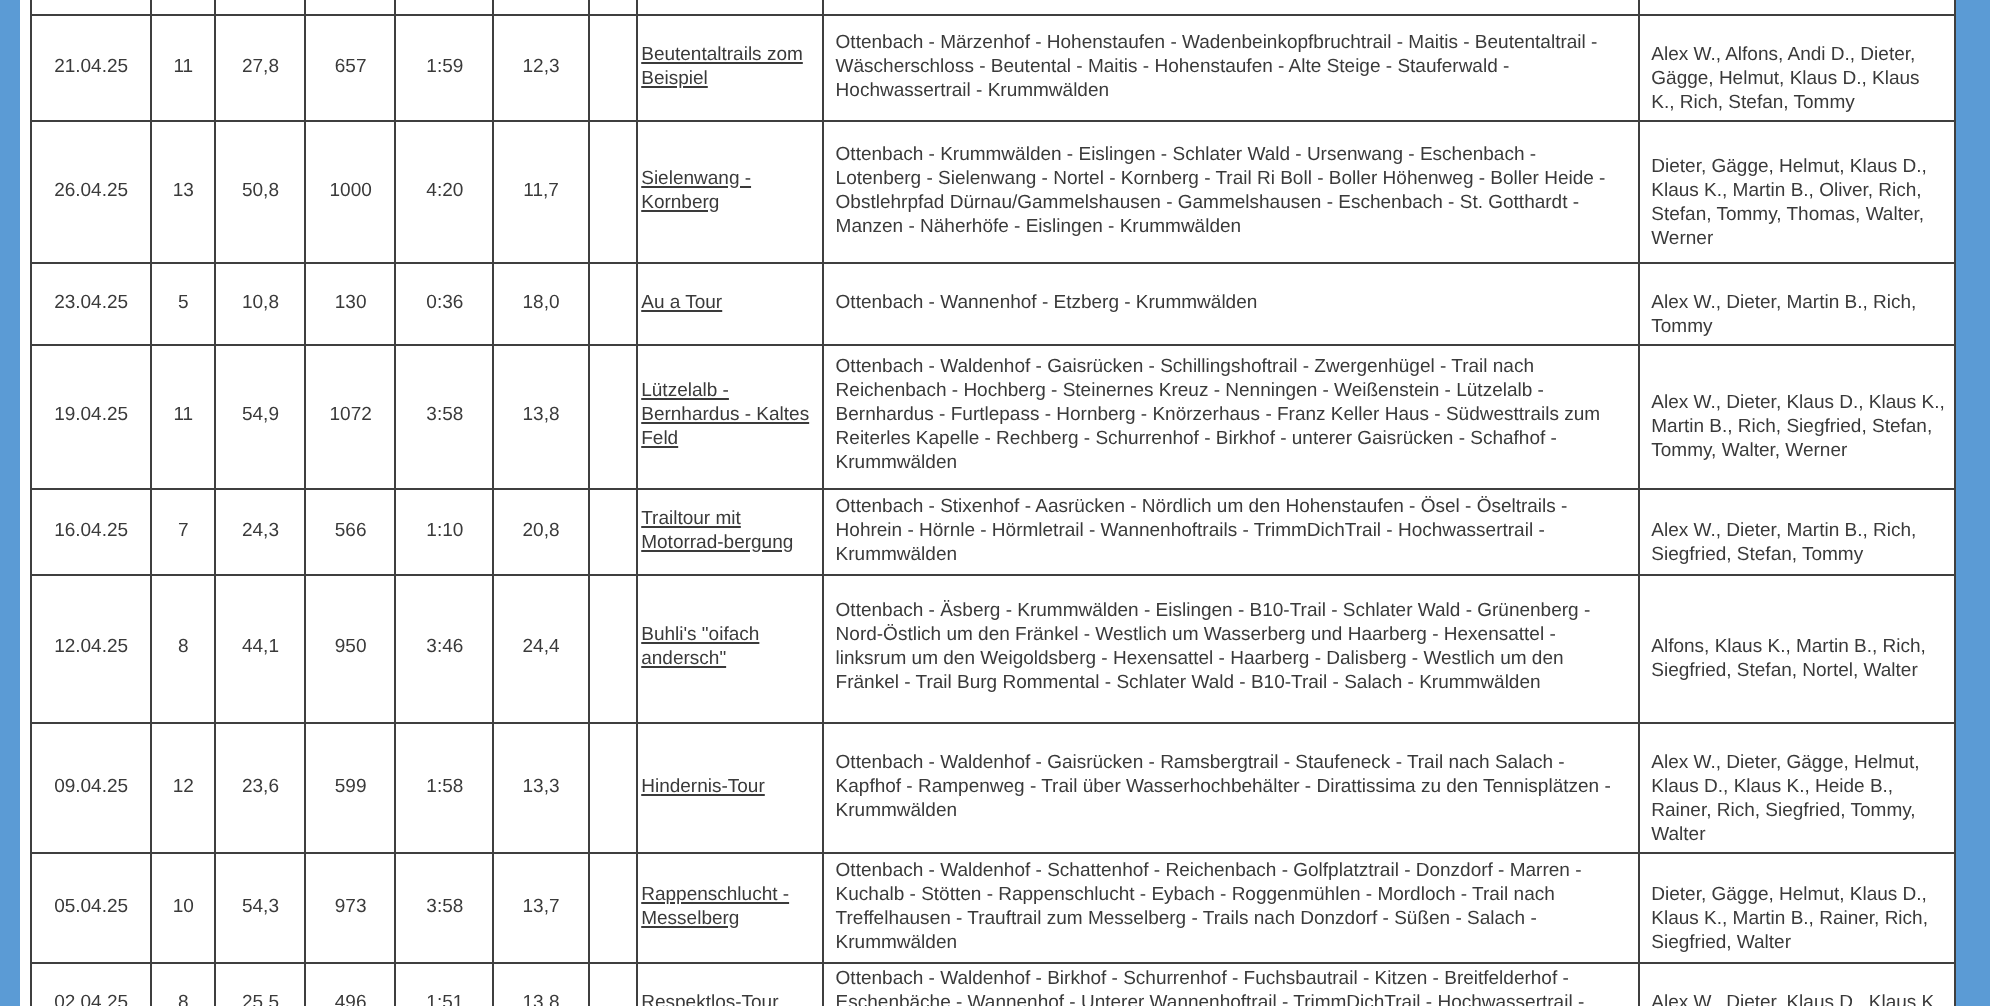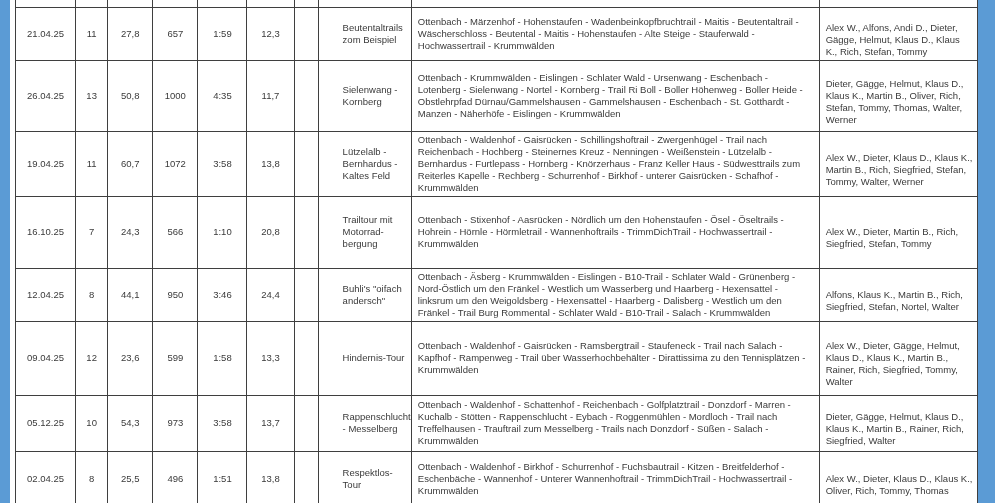--- a/index.html
+++ b/index.html
@@ -28,21 +28,21 @@
     border:1px solid var(--border);
     vertical-align:middle;
     padding:2px 5px;
     overflow:hidden;
   }
   
   tbody.partial-top td{border-top:none;height:7px;padding:0;}
   tbody.partial-bottom td{border-bottom:none;height:8px;padding:0;}
   
   td.num, td.date{text-align:center;padding:2px 2px;}
-  td.tour{padding:2px 4px 2px 24px;}
+  td.tour{padding:2px 4px 2px 2px;text-decoration:underline;}
   td.route{padding:2px 6px;}
   td.people{padding:14px 4px 2px 6px;}
   
   tbody#rows tr:nth-child(1){height:51px;}
   tbody#rows tr:nth-child(2){height:71px;}
   tbody#rows tr:nth-child(3){height:28px;}
   tbody#rows tr:nth-child(4){height:72px;}
   tbody#rows tr:nth-child(5){height:43px;}
   tbody#rows tr:nth-child(6){height:74px;}
   tbody#rows tr:nth-child(7){height:56px;}
@@ -94,41 +94,53 @@
     <td class="num"></td>
     <td class="tour">Beutentaltrails zom Beispiel</td>
     <td class="route">Ottenbach - Märzenhof - Hohenstaufen - Wadenbeinkopfbruchtrail - Maitis - Beutentaltrail - Wäscherschloss - Beutental - Maitis - Hohenstaufen - Alte Steige - Stauferwald - Hochwassertrail - Krummwälden</td>
     <td class="people">Alex W., Alfons, Andi D., Dieter, Gägge, Helmut, Klaus D., Klaus K., Rich, Stefan, Tommy</td>
   </tr>
           <tr>
     <td class="date">26.04.25</td>
     <td class="num">13</td>
     <td class="num">50,8</td>
     <td class="num">1000</td>
-    <td class="num">4:35</td>
+    <td class="num">4:20</td>
     <td class="num">11,7</td>
     <td class="num"></td>
     <td class="tour">Sielenwang - Kornberg</td>
     <td class="route">Ottenbach - Krummwälden - Eislingen - Schlater Wald - Ursenwang - Eschenbach - Lotenberg - Sielenwang - Nortel - Kornberg - Trail Ri Boll - Boller Höhenweg - Boller Heide - Obstlehrpfad Dürnau/Gammelshausen - Gammelshausen - Eschenbach - St. Gotthardt - Manzen - Näherhöfe - Eislingen - Krummwälden</td>
     <td class="people">Dieter, Gägge, Helmut, Klaus D., Klaus K., Martin B., Oliver, Rich, Stefan, Tommy, Thomas, Walter, Werner</td>
   </tr>
           <tr>
+    <td class="date">23.04.25</td>
+    <td class="num">5</td>
+    <td class="num">10,8</td>
+    <td class="num">130</td>
+    <td class="num">0:36</td>
+    <td class="num">18,0</td>
+    <td class="num"></td>
+    <td class="tour">Au a Tour</td>
+    <td class="route">Ottenbach - Wannenhof - Etzberg - Krummwälden</td>
+    <td class="people">Alex W., Dieter, Martin B., Rich, Tommy</td>
+  </tr>
+          <tr>
     <td class="date">19.04.25</td>
     <td class="num">11</td>
-    <td class="num">60,7</td>
+    <td class="num">54,9</td>
     <td class="num">1072</td>
     <td class="num">3:58</td>
     <td class="num">13,8</td>
     <td class="num"></td>
     <td class="tour">Lützelalb - Bernhardus - Kaltes Feld</td>
     <td class="route">Ottenbach - Waldenhof - Gaisrücken - Schillingshoftrail - Zwergenhügel - Trail nach Reichenbach - Hochberg - Steinernes Kreuz - Nenningen - Weißenstein - Lützelalb - Bernhardus - Furtlepass - Hornberg - Knörzerhaus - Franz Keller Haus - Südwesttrails zum Reiterles Kapelle - Rechberg - Schurrenhof - Birkhof - unterer Gaisrücken - Schafhof - Krummwälden</td>
     <td class="people">Alex W., Dieter, Klaus D., Klaus K., Martin B., Rich, Siegfried, Stefan, Tommy, Walter, Werner</td>
   </tr>
           <tr>
-    <td class="date">16.10.25</td>
+    <td class="date">16.04.25</td>
     <td class="num">7</td>
     <td class="num">24,3</td>
     <td class="num">566</td>
     <td class="num">1:10</td>
     <td class="num">20,8</td>
     <td class="num"></td>
     <td class="tour">Trailtour mit Motorrad-bergung</td>
     <td class="route">Ottenbach - Stixenhof - Aasrücken - Nördlich um den Hohenstaufen - Ösel - Öseltrails - Hohrein - Hörnle - Hörmletrail - Wannenhoftrails - TrimmDichTrail - Hochwassertrail - Krummwälden</td>
     <td class="people">Alex W., Dieter, Martin B., Rich, Siegfried, Stefan, Tommy</td>
   </tr>
@@ -147,24 +159,24 @@
           <tr>
     <td class="date">09.04.25</td>
     <td class="num">12</td>
     <td class="num">23,6</td>
     <td class="num">599</td>
     <td class="num">1:58</td>
     <td class="num">13,3</td>
     <td class="num"></td>
     <td class="tour">Hindernis-Tour</td>
     <td class="route">Ottenbach - Waldenhof - Gaisrücken - Ramsbergtrail - Staufeneck - Trail nach Salach - Kapfhof - Rampenweg - Trail über Wasserhochbehälter - Dirattissima zu den Tennisplätzen - Krummwälden</td>
-    <td class="people">Alex W., Dieter, Gägge, Helmut, Klaus D., Klaus K., Martin B., Rainer, Rich, Siegfried, Tommy, Walter</td>
-  </tr>
-          <tr>
-    <td class="date">05.12.25</td>
+    <td class="people">Alex W., Dieter, Gägge, Helmut, Klaus D., Klaus K., Heide B., Rainer, Rich, Siegfried, Tommy, Walter</td>
+  </tr>
+          <tr>
+    <td class="date">05.04.25</td>
     <td class="num">10</td>
     <td class="num">54,3</td>
     <td class="num">973</td>
     <td class="num">3:58</td>
     <td class="num">13,7</td>
     <td class="num"></td>
     <td class="tour">Rappenschlucht - Messelberg</td>
     <td class="route">Ottenbach - Waldenhof - Schattenhof - Reichenbach - Golfplatztrail - Donzdorf - Marren - Kuchalb - Stötten - Rappenschlucht - Eybach - Roggenmühlen - Mordloch - Trail nach Treffelhausen - Trauftrail zum Messelberg - Trails nach Donzdorf - Süßen - Salach - Krummwälden</td>
     <td class="people">Dieter, Gägge, Helmut, Klaus D., Klaus K., Martin B., Rainer, Rich, Siegfried, Walter</td>
   </tr>

